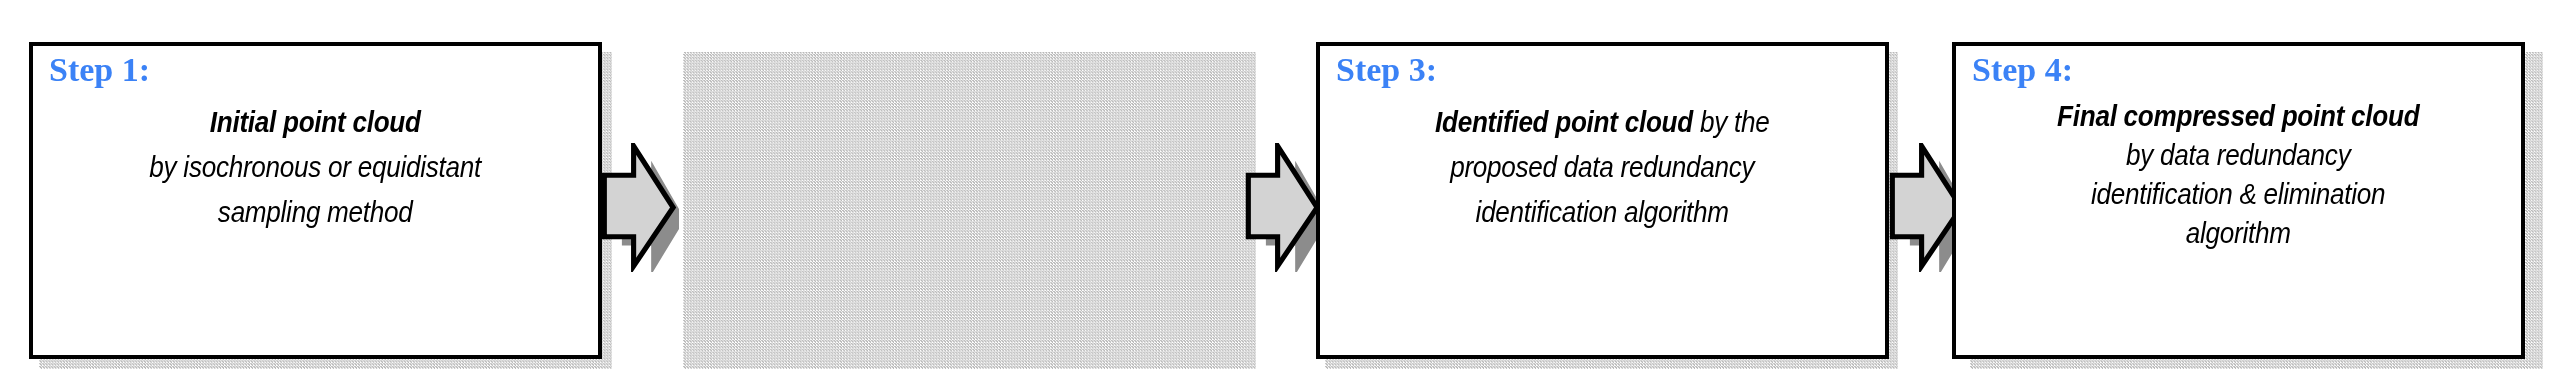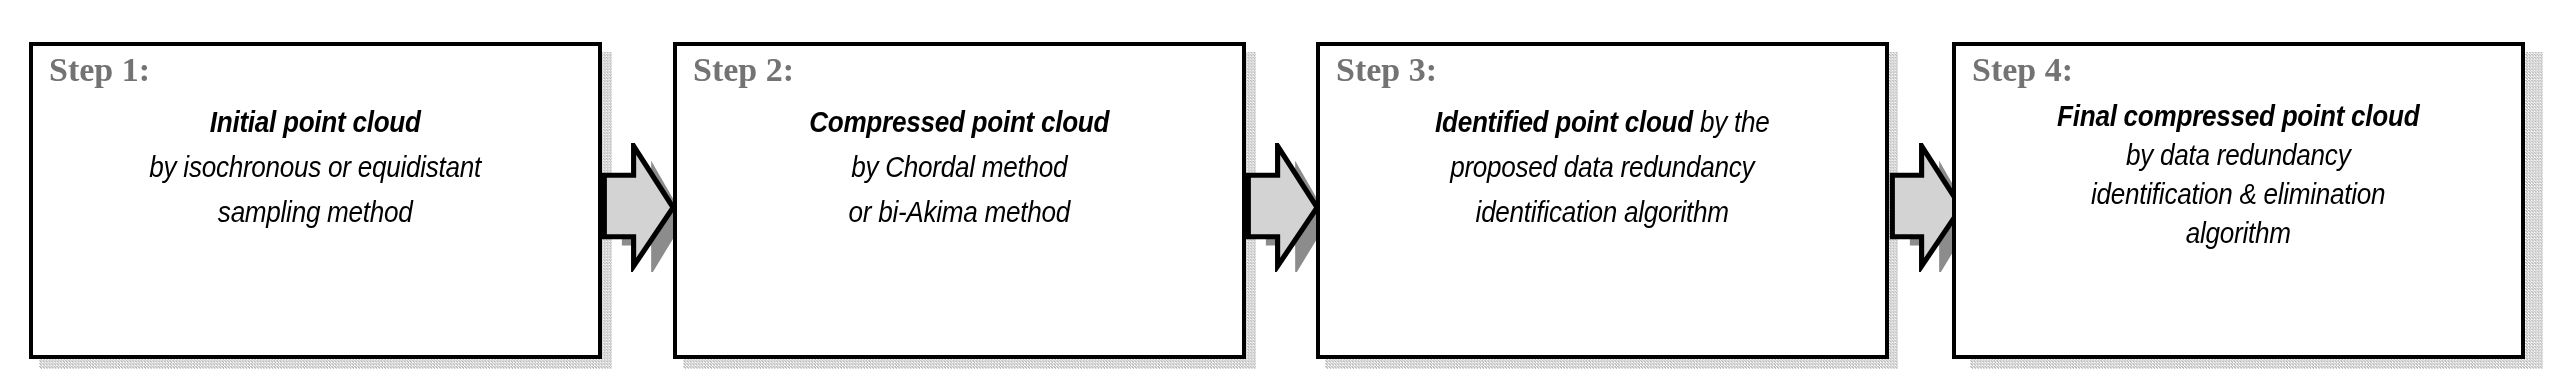--- a/index.html
+++ b/index.html
@@ -48,21 +48,21 @@
 
   
   .step-label {
     position: absolute;
     left: 16px;
     top: 5.8px;
     font-family: "Liberation Serif", "DejaVu Serif", serif;
     font-weight: bold;
     font-size: 34px;
     line-height: 1.05;
-    color: #737373;
+    color: #3b82f6;
     white-space: nowrap;
   }
   .step-body {
     position: absolute;
     left: 7.3px;
     right: 7.3px;
     top: 54px;
     text-align: center;
     font-family: "Liberation Sans Narrow", "Liberation Sans", "DejaVu Sans", sans-serif;
     font-style: italic;
@@ -125,28 +125,20 @@
 
   <div class="step-box box1">
     <div class="step-label">Step 1:</div>
     <div class="step-body">
         <div><b>Initial point cloud</b></div>
         <div>by isochronous or equidistant</div>
         <div>sampling method</div>
       </div>
   </div>
 
-  <div class="step-box box2">
-    <div class="step-label">Step 2:</div>
-    <div class="step-body">
-        <div><b>Compressed point cloud</b></div>
-        <div>by Chordal method</div>
-        <div>or bi-Akima method</div>
-      </div>
-  </div>
 
   <div class="step-box box3">
     <div class="step-label">Step 3:</div>
     <div class="step-body">
         <div><b>Identified point cloud</b> by the</div>
         <div>proposed data redundancy</div>
         <div>identification algorithm</div>
       </div>
   </div>
 

